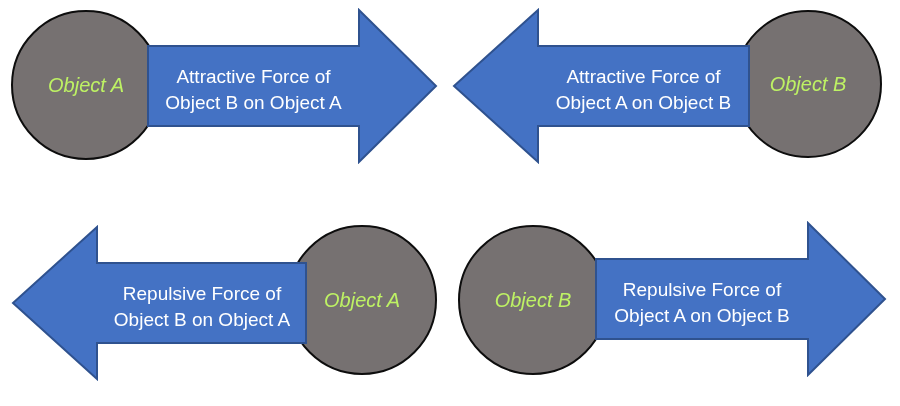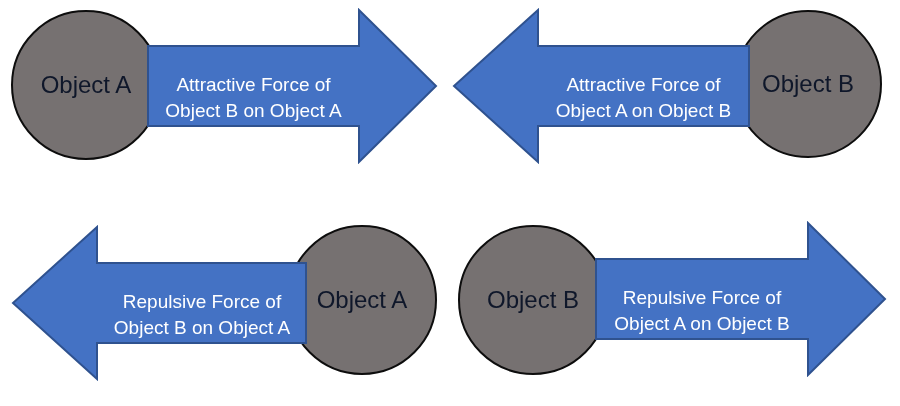--- a/index.html
+++ b/index.html
@@ -20,43 +20,44 @@
     background: #767171;
     border: 2px solid #0d0d0d;
     border-radius: 50%;
     box-sizing: border-box;
     z-index: 1;
     display: flex;
     align-items: center;
     justify-content: center;
   }
   .circle-label {
-    color: #0f172a;
-    font-size: 24px;
+    color: #bef264;
+    font-size: 20px;
     white-space: nowrap;
+    font-style: italic;
   }
   .arrow {
     position: absolute;
     z-index: 2;
   }
   .arrow svg {
     display: block;
     position: absolute;
     left: 0;
     top: 0;
   }
   .arrow polygon {
     fill: #4472C4;
     stroke: #2F528F;
     stroke-width: 2;
     stroke-linejoin: miter;
   }
   .arrow-text {
     position: absolute;
-    top: 12px;
+    top: 4px;
     height: 156px;
     display: flex;
     flex-direction: column;
     align-items: center;
     justify-content: center;
     text-align: center;
     color: #ffffff;
     font-size: 19px;
     line-height: 26px;
     white-space: nowrap;

